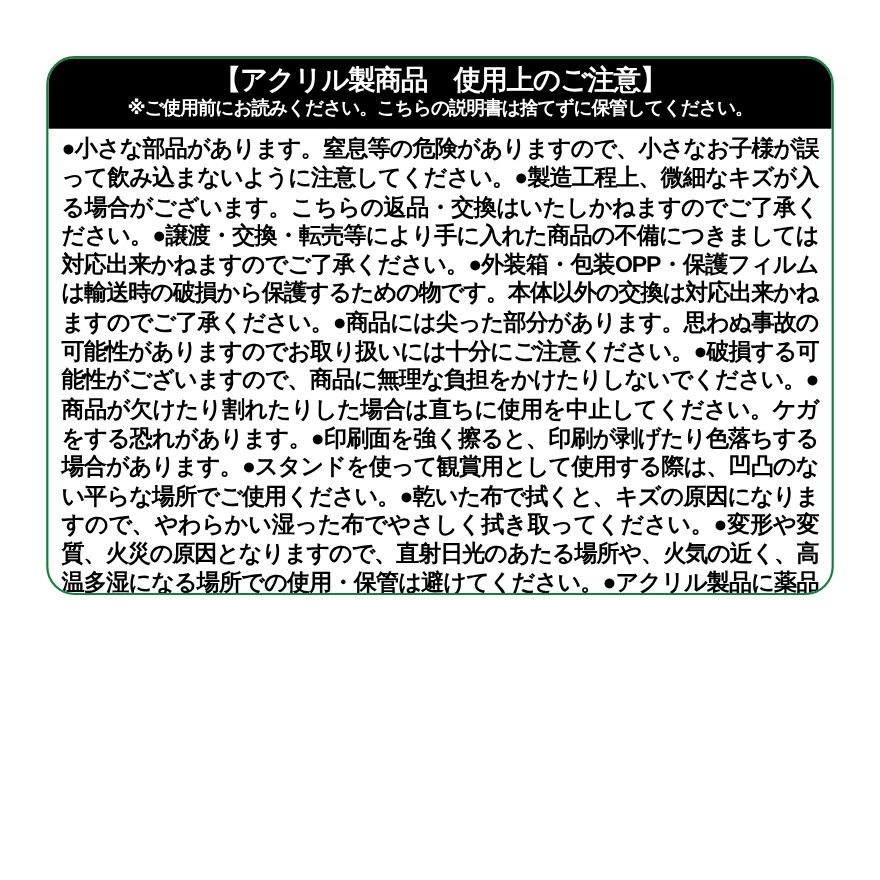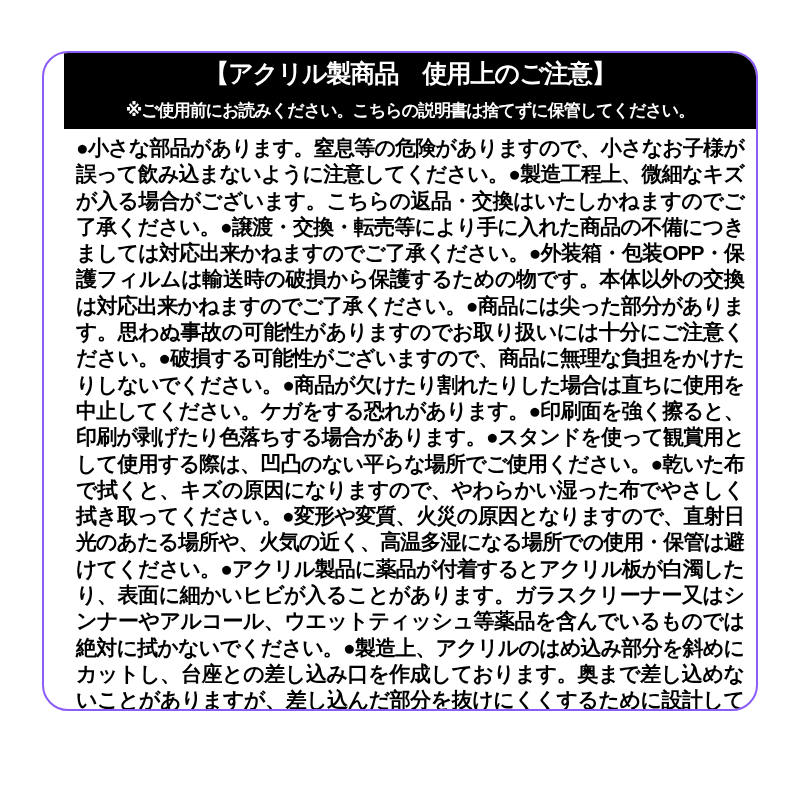--- a/index.html
+++ b/index.html
@@ -14,47 +14,46 @@
     position: relative;
     width: 800px;
     height: 800px;
     background: #ffffff;
   }
   .card {
     position: absolute;
     left: 42px;
     top: 51px;
     width: 716px;
-    height: 660px;
+    height: 490px;
     box-sizing: border-box;
-    border: 2px solid #8b5cf6;
+    border: 2px solid #15803d;
     border-radius: 26px;
     background: #ffffff;
     overflow: hidden;
-    padding-left: 20px;
   }
   .card-header {
     background: #000000;
     color: #ffffff;
     text-align: center;
     padding: 5px 10px 8px 10px;
   }
   .notice-title {
     font-size: 25px;
     font-weight: bold;
     letter-spacing: -1px;
     line-height: 30px;
     white-space: nowrap;
   }
   .notice-subtitle {
     font-size: 17px;
     font-weight: bold;
     letter-spacing: -1px;
     line-height: 20px;
-    margin-top: 13px;
+    margin-top: 1px;
     white-space: nowrap;
   }
   .card-body {
     padding: 6px 12px 0 12px;
   }
   .notice-text {
     margin: 0;
     color: #000000;
     font-size: 21px;
     font-weight: bold;

